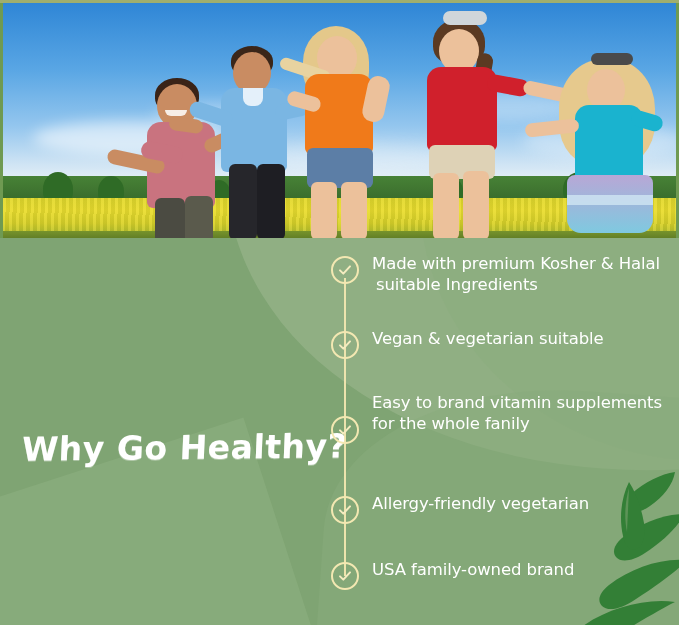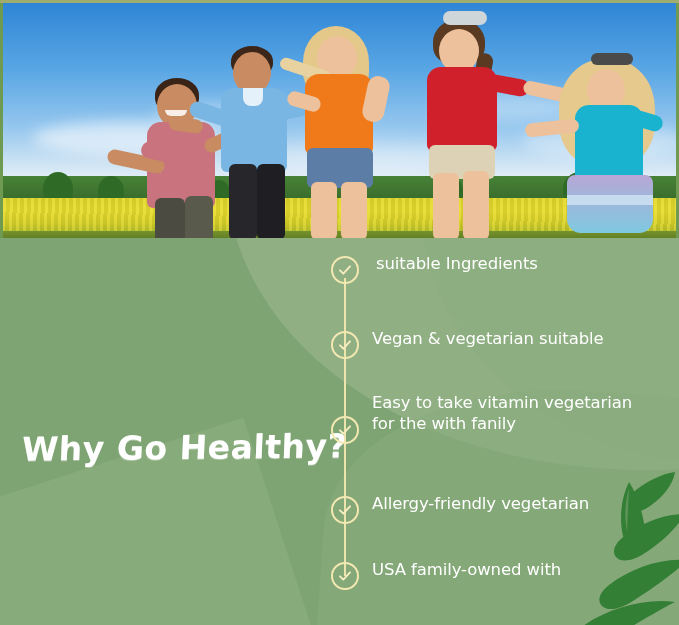--- a/index.html
+++ b/index.html
@@ -231,20 +231,21 @@
     <div class="timeline">
       <div class="tl-line"></div>
 
       <div class="tl-item" style="top:18px;">
         <span class="tl-mark">
           <svg width="16" height="16" viewBox="0 0 16 16">
               <path d="M3 8.4 L6.3 11.6 L13 4.4" fill="none" stroke="#f5ecc0" stroke-width="2" stroke-linecap="round" stroke-linejoin="round"></path>
             </svg>
         </span>
         <span class="tl-text">
+          <span>Made with premium Kosher &amp; Halal</span>
           <span class="l2">suitable Ingredients</span>
         </span>
       </div>
 
       <div class="tl-item" style="top:93px;">
         <span class="tl-mark">
           <svg width="16" height="16" viewBox="0 0 16 16">
               <path d="M3 8.4 L6.3 11.6 L13 4.4" fill="none" stroke="#f5ecc0" stroke-width="2" stroke-linecap="round" stroke-linejoin="round"></path>
             </svg>
         </span>
@@ -253,22 +254,22 @@
         </span>
       </div>
 
       <div class="tl-item" style="top:178px;">
         <span class="tl-mark">
           <svg width="16" height="16" viewBox="0 0 16 16">
               <path d="M3 8.4 L6.3 11.6 L13 4.4" fill="none" stroke="#f5ecc0" stroke-width="2" stroke-linecap="round" stroke-linejoin="round"></path>
             </svg>
         </span>
         <span class="tl-text" style="top:-24px;">
-          <span>Easy to take vitamin vegetarian</span>
-          <span class="l2" style="padding-left:0;">for the with fanily</span>
+          <span>Easy to brand vitamin supplements</span>
+          <span class="l2" style="padding-left:0;">for the whole fanily</span>
         </span>
       </div>
 
       <div class="tl-item" style="top:258px;">
         <span class="tl-mark">
           <svg width="16" height="16" viewBox="0 0 16 16">
               <path d="M3 8.4 L6.3 11.6 L13 4.4" fill="none" stroke="#f5ecc0" stroke-width="2" stroke-linecap="round" stroke-linejoin="round"></path>
             </svg>
         </span>
         <span class="tl-text">
@@ -276,19 +277,19 @@
         </span>
       </div>
 
       <div class="tl-item" style="top:324px;">
         <span class="tl-mark">
           <svg width="16" height="16" viewBox="0 0 16 16">
               <path d="M3 8.4 L6.3 11.6 L13 4.4" fill="none" stroke="#f5ecc0" stroke-width="2" stroke-linecap="round" stroke-linejoin="round"></path>
             </svg>
         </span>
         <span class="tl-text">
-          <span>USA family-owned with</span>
+          <span>USA family-owned brand</span>
         </span>
       </div>
 
     </div>
   </div>
 </div>
 
 </body></html>

